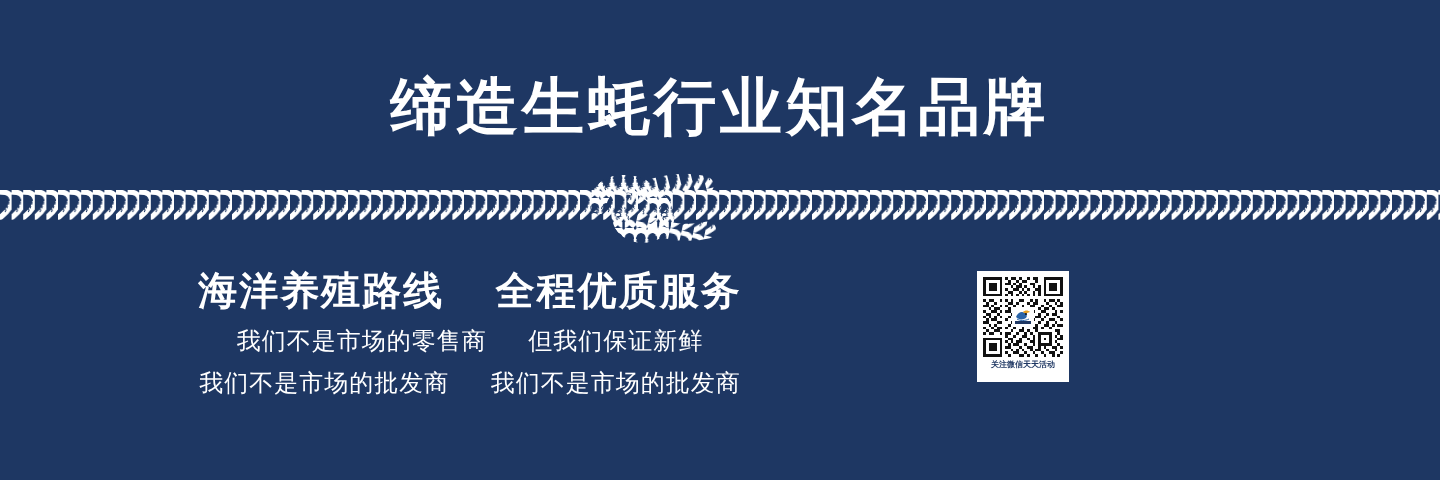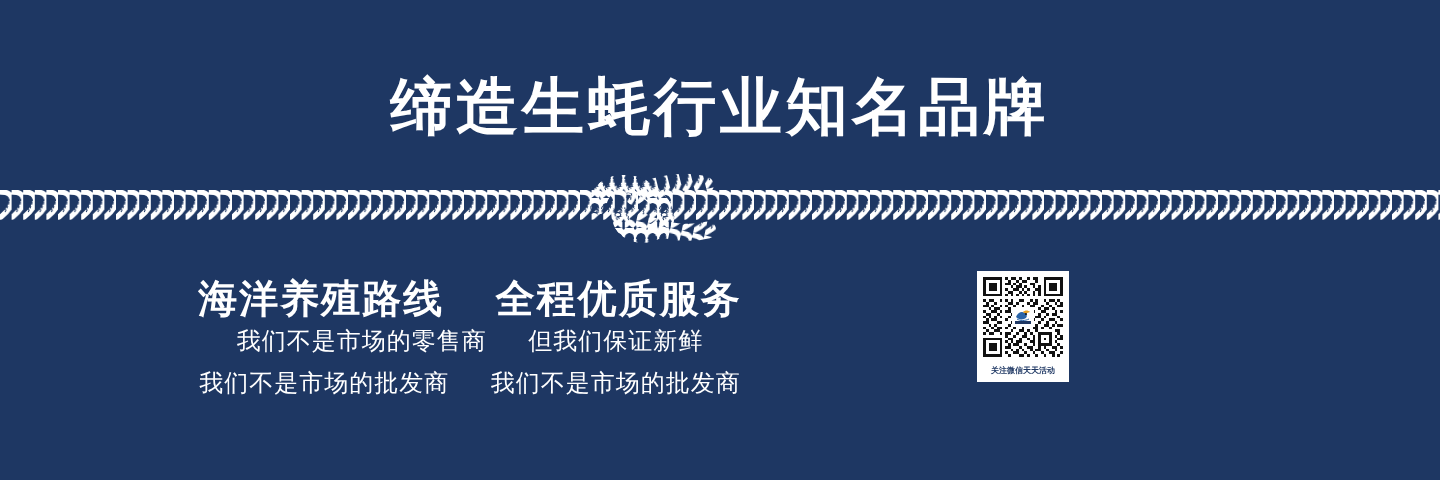--- a/index.html
+++ b/index.html
@@ -64,21 +64,20 @@
     position: absolute;
     top: 264px;
     left: 0;
     width: 940px;
     text-align: center;
     color: #ffffff;
     font-size: 39px;
     font-weight: bold;
     letter-spacing: 2px;
     white-space: nowrap;
-    margin-top: 8px;
   }
 
   .taglines {
     position: absolute;
     top: 320px;
     left: 0;
     width: 940px;
     text-align: center;
   }
   .tagline {
@@ -114,21 +113,21 @@
     top: 50%;
     transform: translate(-50%, -50%);
     width: 22px;
     height: 20px;
     background: #ffffff;
     border: 1px solid #ffffff;
     box-sizing: border-box;
     overflow: hidden;
   }
   .qr-caption {
-    margin-top: 8px;
+    margin-top: 2px;
     text-align: center;
     color: #1e3763;
     font-size: 8px;
     font-weight: bold;
     letter-spacing: 0px;
     white-space: nowrap;
     line-height: 12px;
   }
 </style>
 </head>

